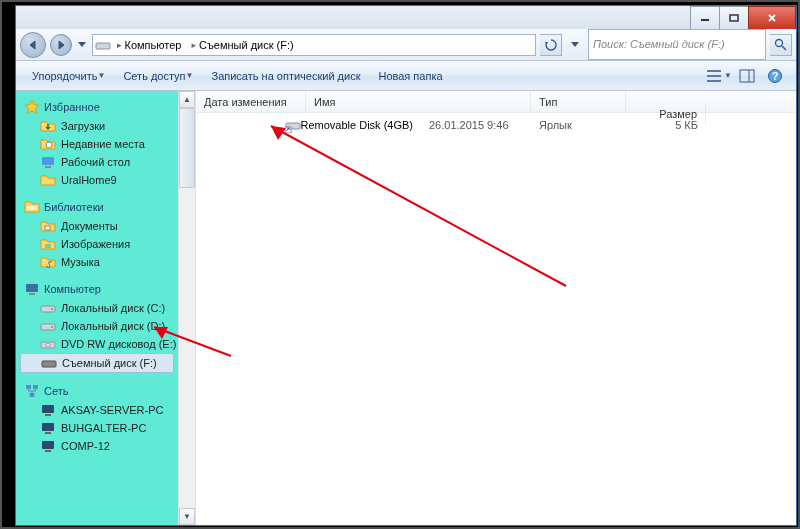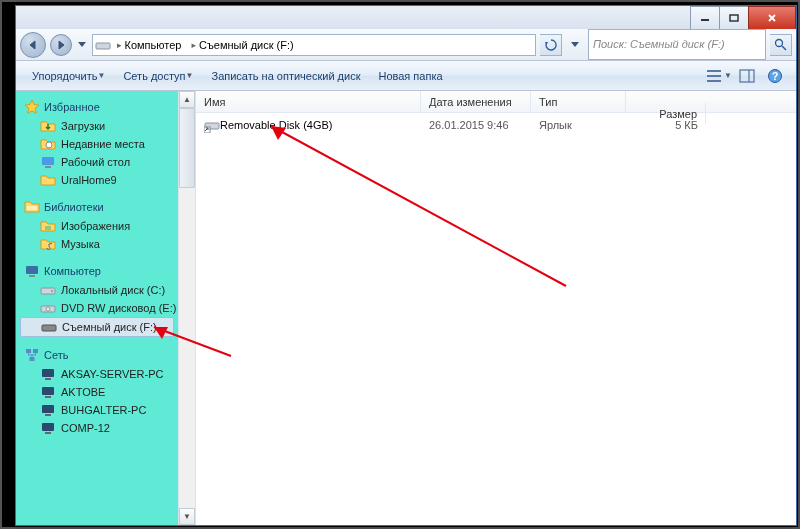--- a/index.html
+++ b/index.html
@@ -51,21 +51,21 @@
 
 .main { flex: 1; display: flex; flex-direction: column; background: #fff; position: relative; }
 .cols { height: 22px; border-bottom: 1px solid #e3e9f0; display: flex; align-items: center; background: linear-gradient(#fdfdfd,#f1f5f9); color: #333; }
 .col { padding: 0 8px; border-right: 1px solid #e3e9f0; height: 100%; display: flex; align-items: center; }
 .col.name { width: 225px; }
 .col.date { width: 110px; }
 .col.type { width: 95px; }
 .col.size { width: 80px; justify-content: flex-end; margin-top: 24px; }
 .filerow { height: 20px; display: flex; align-items: center; padding-top: 4px; }
 .fcell { padding: 0 8px; }
-.fcell.name { width: 225px; display: flex; align-items: center; gap: 0; }
+.fcell.name { width: 225px; display: flex; align-items: center; gap: 0; justify-content: flex-end; }
 .fcell.date { width: 110px; color: #555; }
 .fcell.type { width: 95px; color: #555; }
 .fcell.size { width: 80px; text-align: right; color: #555; }
 
 .status { height: 38px; border-top: 1px solid #d9e1eb; background: linear-gradient(#f2f6fa,#e6edf5); display: flex; align-items: center; padding: 0 8px; gap: 10px; color: #4a6a8f; }
 .status .big-ic { width: 32px; height: 28px; }
 
 
 .arrow { position: absolute; pointer-events: none; }
 .arrow svg line { stroke: #e3000f; stroke-width: 2; }
@@ -246,20 +246,29 @@
                     <path class="folder-ic" d="M1 3h5l2 2h7v8H1z"></path>
                     <rect x="3" y="7" width="10" height="4" fill="#fff" opacity=".6"></rect>
                   </svg>
                 </span>
                 <span>Библиотеки</span>
               </div>
               <div class="item">
                 <span class="ic">
                   <svg viewBox="0 0 16 16">
                     <path class="folder-ic" d="M1 4h5l2 2h7v7H1z"></path>
+                    <rect x="5" y="8" width="5" height="4" fill="#fff" stroke="#888"></rect>
+                  </svg>
+                </span>
+                <span>Документы</span>
+              </div>
+              <div class="item">
+                <span class="ic">
+                  <svg viewBox="0 0 16 16">
+                    <path class="folder-ic" d="M1 4h5l2 2h7v7H1z"></path>
                     <rect x="5" y="8" width="6" height="4" fill="#8c8"></rect>
                   </svg>
                 </span>
                 <span>Изображения</span>
               </div>
               <div class="item">
                 <span class="ic">
                   <svg viewBox="0 0 16 16">
                     <path class="folder-ic" d="M1 4h5l2 2h7v7H1z"></path>
                     <path d="M7 12a1.5 1.5 0 102-1.4V8l3-.5" stroke="#46b" fill="none"></path>
@@ -279,20 +288,29 @@
                 <span>Компьютер</span>
               </div>
               <div class="item">
                 <span class="ic">
                   <svg viewBox="0 0 16 16">
                     <rect x="1" y="6" width="14" height="6" rx="1" class="drive-ic"></rect>
                     <circle cx="12" cy="9" r="1" fill="#6a6"></circle>
                   </svg>
                 </span>
                 <span>Локальный диск (C:)</span>
+              </div>
+              <div class="item">
+                <span class="ic">
+                  <svg viewBox="0 0 16 16">
+                    <rect x="1" y="6" width="14" height="6" rx="1" class="drive-ic"></rect>
+                    <circle cx="12" cy="9" r="1" fill="#6a6"></circle>
+                  </svg>
+                </span>
+                <span>Локальный диск (D:)</span>
               </div>
               <div class="item">
                 <span class="ic">
                   <svg viewBox="0 0 16 16">
                     <rect x="1" y="6" width="14" height="6" rx="1" class="drive-ic"></rect>
                     <circle cx="8" cy="9" r="2" fill="#eee" stroke="#999"></circle>
                   </svg>
                 </span>
                 <span>DVD RW дисковод (E:)</span>
               </div>
@@ -318,29 +336,20 @@
                 <span>Сеть</span>
               </div>
               <div class="item">
                 <span class="ic">
                   <svg viewBox="0 0 16 16">
                     <rect x="2" y="3" width="12" height="8" rx="1" fill="#2b4a70"></rect>
                     <rect x="5" y="12" width="6" height="2" fill="#666"></rect>
                   </svg>
                 </span>
                 <span>AKSAY-SERVER-PC</span>
-              </div>
-              <div class="item">
-                <span class="ic">
-                  <svg viewBox="0 0 16 16">
-                    <rect x="2" y="3" width="12" height="8" rx="1" fill="#2b4a70"></rect>
-                    <rect x="5" y="12" width="6" height="2" fill="#666"></rect>
-                  </svg>
-                </span>
-                <span>AKTOBE</span>
               </div>
               <div class="item">
                 <span class="ic">
                   <svg viewBox="0 0 16 16">
                     <rect x="2" y="3" width="12" height="8" rx="1" fill="#2b4a70"></rect>
                     <rect x="5" y="12" width="6" height="2" fill="#666"></rect>
                   </svg>
                 </span>
                 <span>BUHGALTER-PC</span>
               </div>
@@ -357,22 +366,22 @@
           </div>
       <div class="sb-scroll">
         <div class="up">▲</div>
             <div class="thumb"></div>
             <div class="down">▼</div>
       </div>
     </div>
 
     <div class="main">
       <div class="cols">
+        <div class="col date">Дата изменения</div>
         <div class="col name">Имя</div>
-        <div class="col date">Дата изменения</div>
         <div class="col type">Тип</div>
         <div class="col size">Размер</div>
       </div>
       <div id="files">
             <div class="filerow">
     <div class="fcell name">
                 <span class="ic">
                   <svg viewBox="0 0 16 16">
                     <rect x="1" y="6" width="14" height="6" rx="1" class="drive-ic"></rect>
                     <rect x="0" y="10" width="6" height="6" fill="#fff" stroke="#888"></rect>

